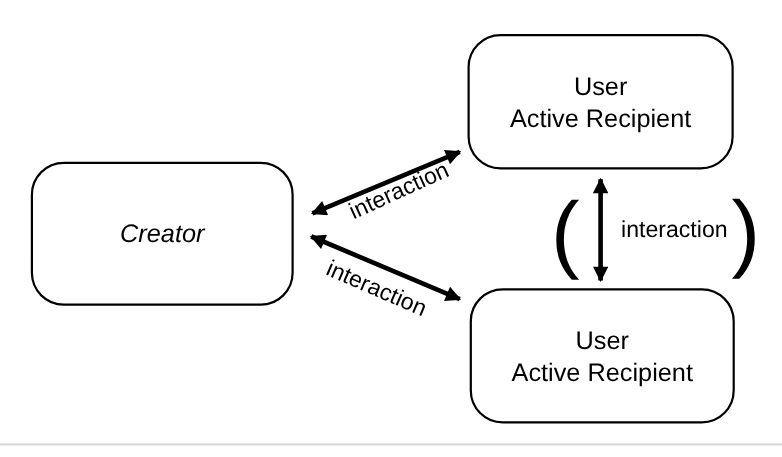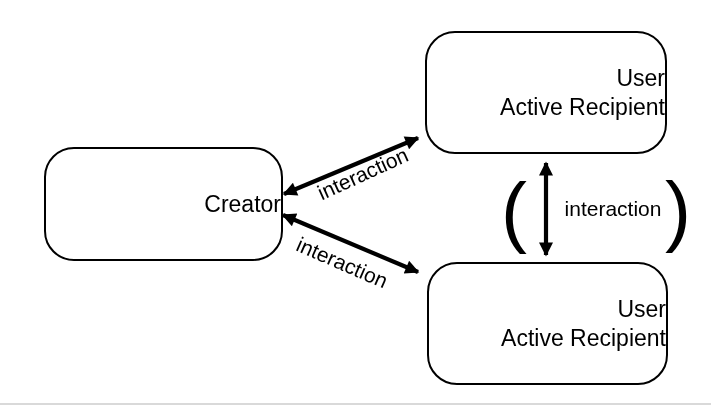--- a/index.html
+++ b/index.html
@@ -16,28 +16,28 @@
     font-family: "Liberation Sans", sans-serif;
     color: #000000;
   }
   .node {
     position: absolute;
     border: 2.5px solid #000000;
     border-radius: 30px;
     background: #ffffff;
     display: flex;
     flex-direction: column;
-    align-items: flex-end;
+    align-items: center;
     justify-content: center;
     text-align: center;
     font-size: 23px;
     line-height: 1.22;
     box-sizing: border-box;
   }
-  .node-creator   { left: 44px;  top: 147px; width: 239px; height: 114px; }
+  .node-creator   { left: 28px;  top: 147px; width: 239px; height: 131px; font-style: italic; }
   .node-user-top  { left: 425px; top: 31px;  width: 242px; height: 123px; }
   .node-user-bot  { left: 427px; top: 262px; width: 241px; height: 123px; }
 
   .arrows {
     position: absolute;
     left: 0; top: 0;
     width: 711px; height: 415px;
   }
 
   .edge-label {

